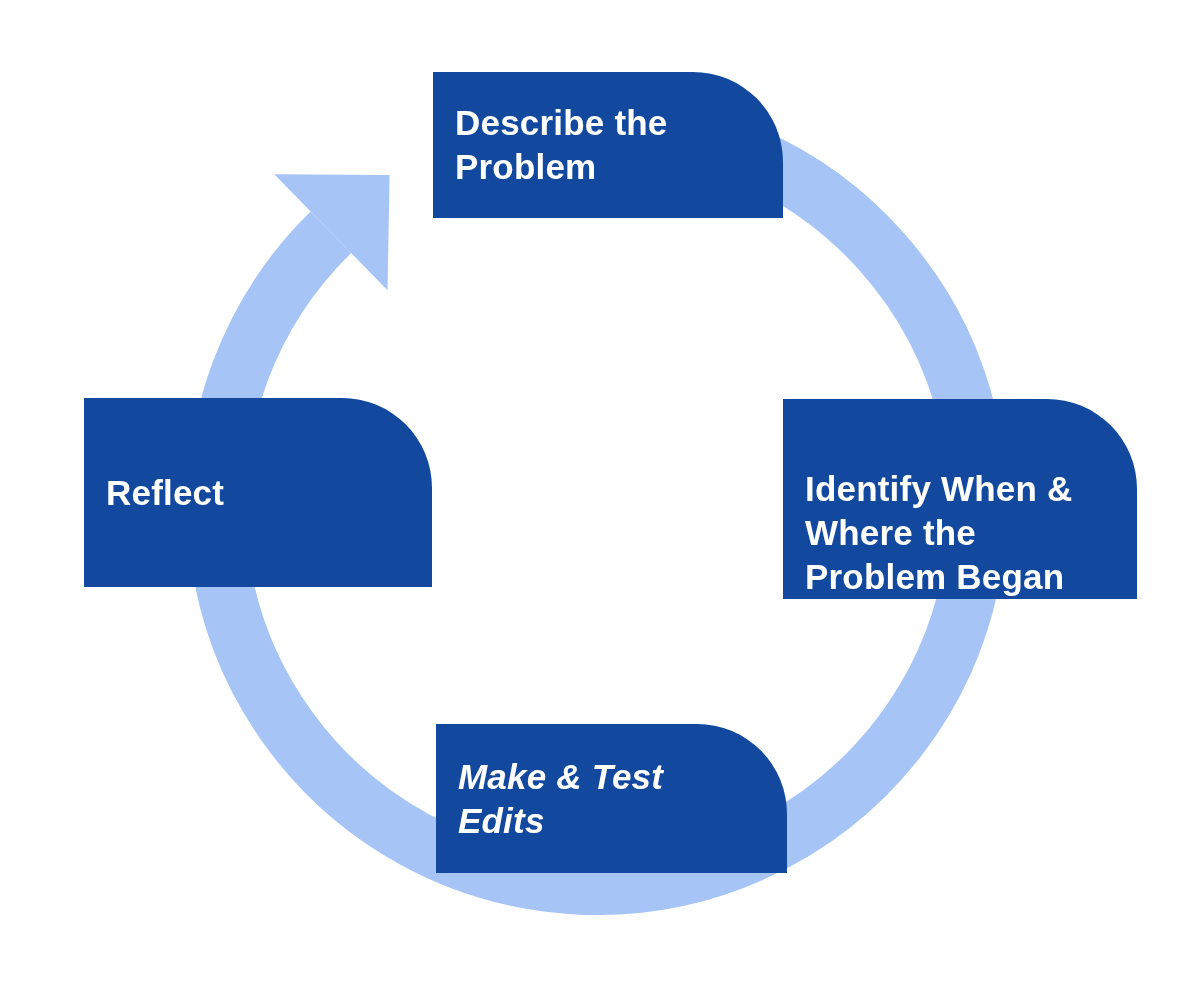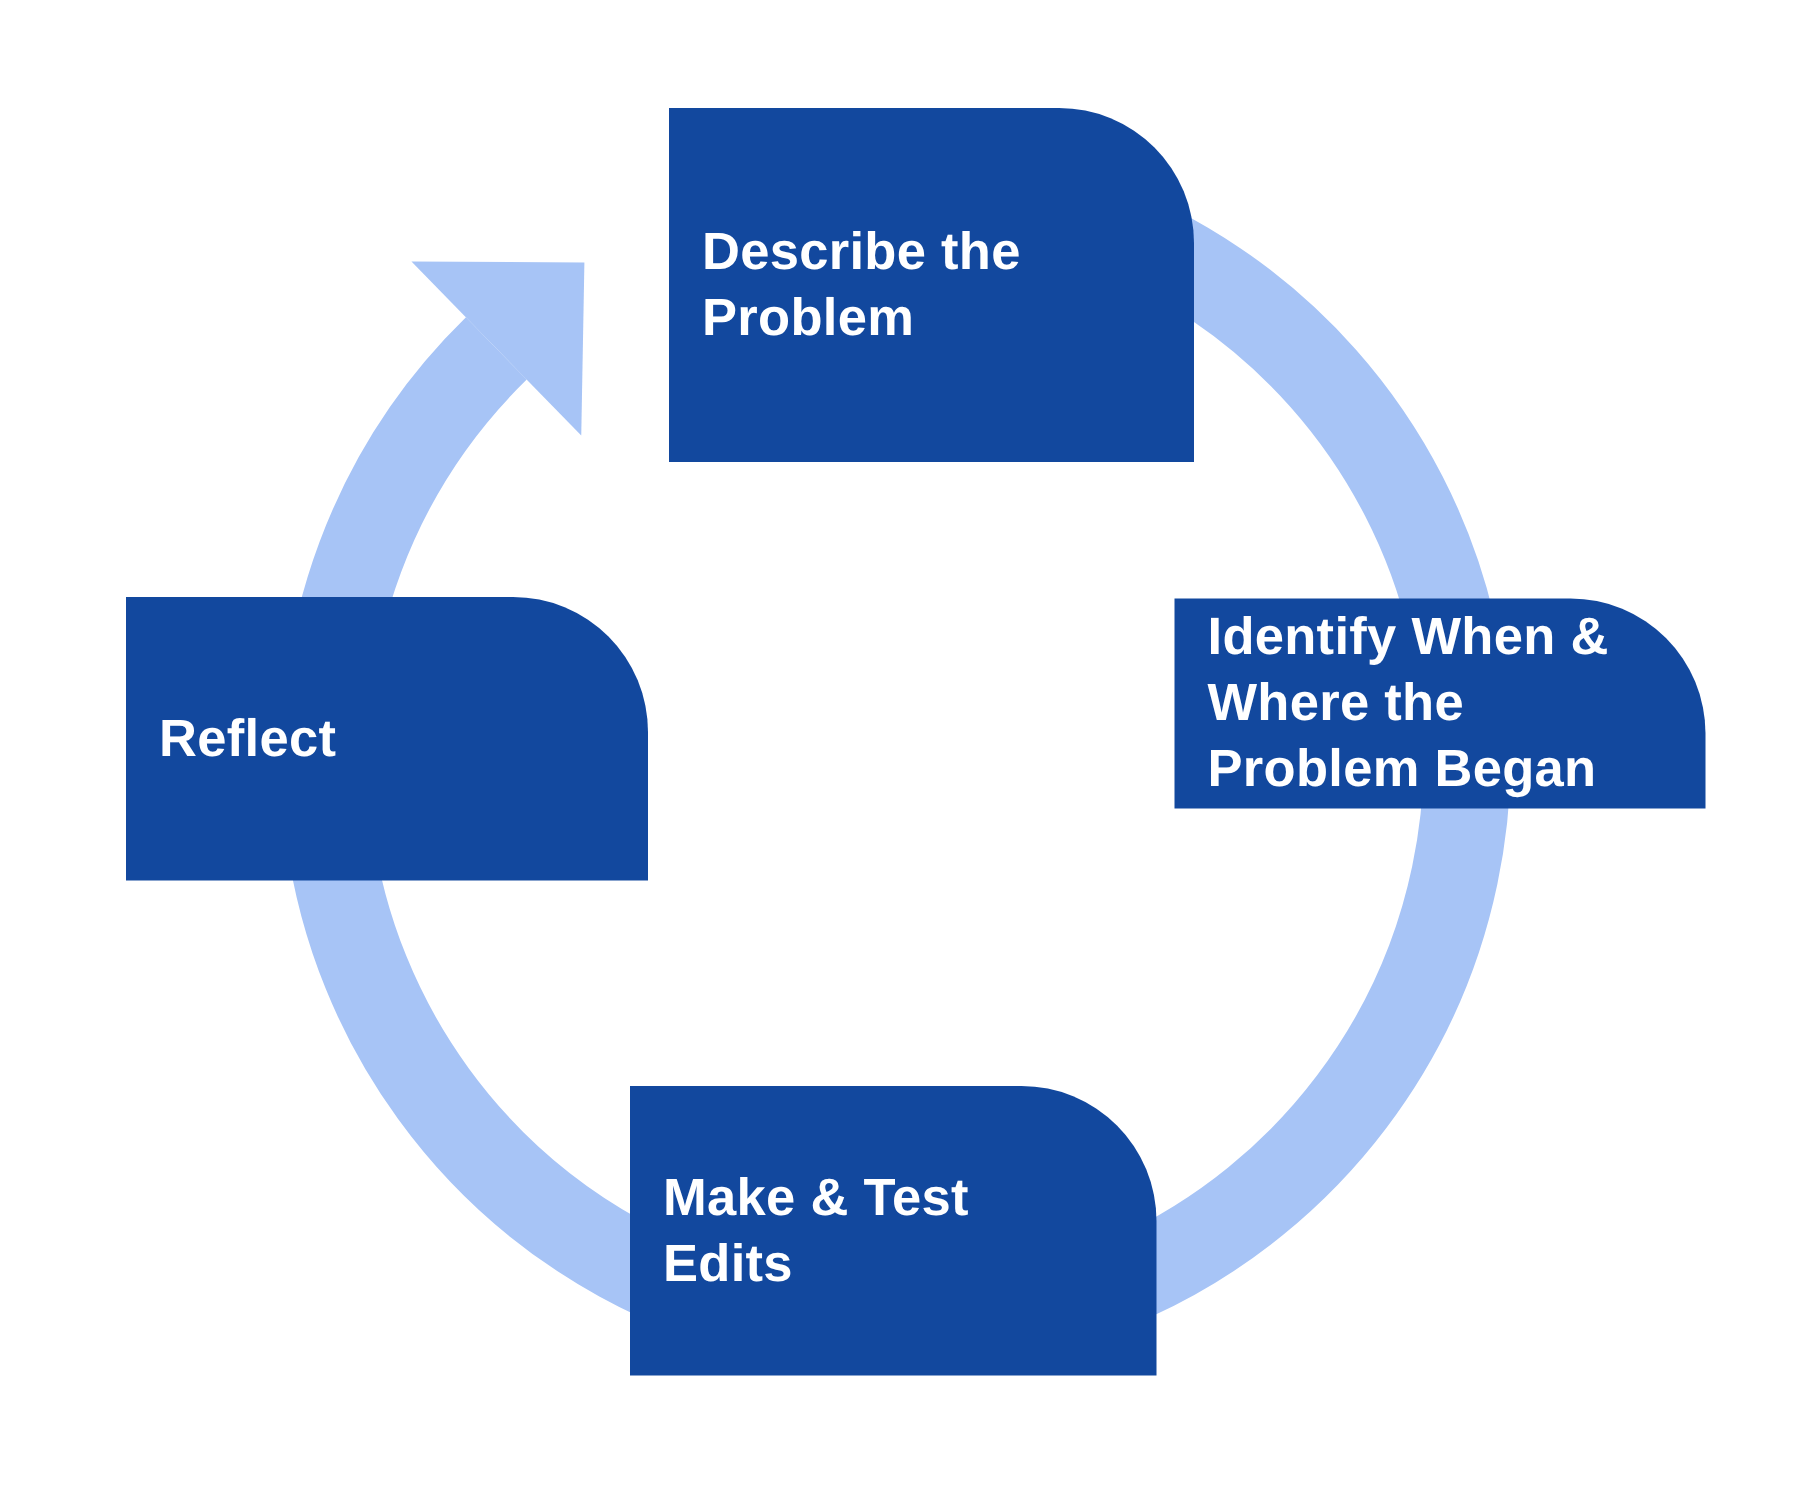--- a/index.html
+++ b/index.html
@@ -34,23 +34,23 @@
     padding-right: 14px;
   }
   .step-box .step-label {
     color: #ffffff;
     font-weight: 700;
     font-size: 35px;
     line-height: 44px;
     white-space: pre-line;
     letter-spacing: 0.2px;
   }
-  .box-top    { left: 446px; top: 72px;  width: 350px; height: 236px; }
-  .box-right  { left: 783px; top: 399px; width: 354px; height: 140px; }
-  .box-bottom { left: 420px; top: 724px; width: 351px; height: 193px; }
+  .box-top    { left: 433px; top: 72px;  width: 350px; height: 146px; }
+  .box-right  { left: 783px; top: 399px; width: 354px; height: 200px; align-items: flex-end; }
+  .box-bottom { left: 436px; top: 724px; width: 351px; height: 149px; font-style: italic; }
   .box-left   { left: 84px;  top: 398px; width: 348px; height: 189px; align-items: center; }
 </style>
 </head>
 <body>
 
 <div class="canvas">
 
   <svg class="ring-svg" viewBox="0 0 1200 994" xmlns="http://www.w3.org/2000/svg">
     <path d="M 563.8 125.4 A 381 381 0 1 1 330.9 232.3" fill="none" stroke-linecap="butt" stroke-width="58" stroke="#A7C4F6"></path>
     <polygon points="274.3,174.3 389.6,175.0 387.5,290.3" fill="#A7C4F6"></polygon>

